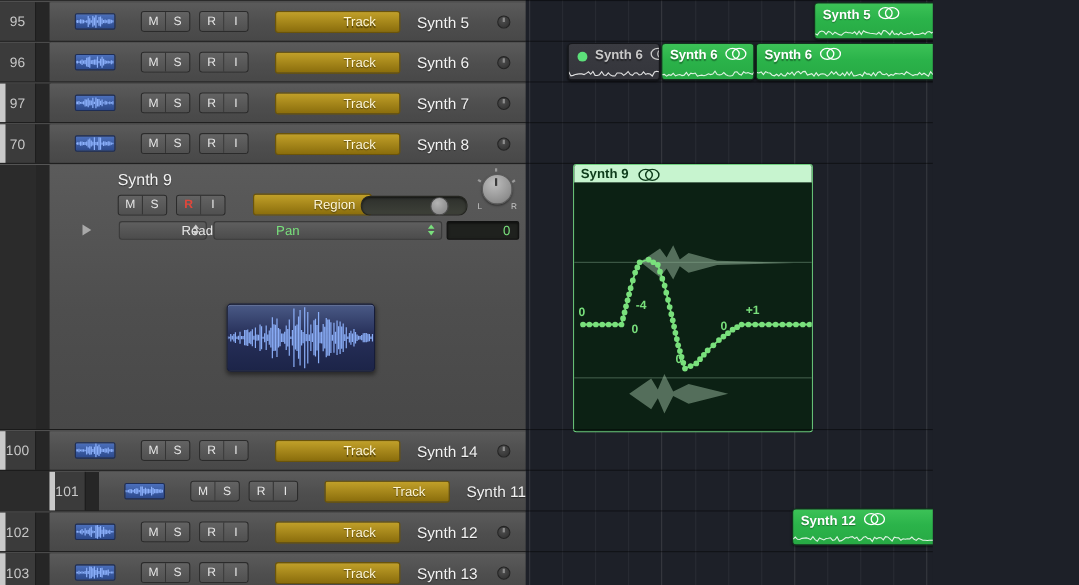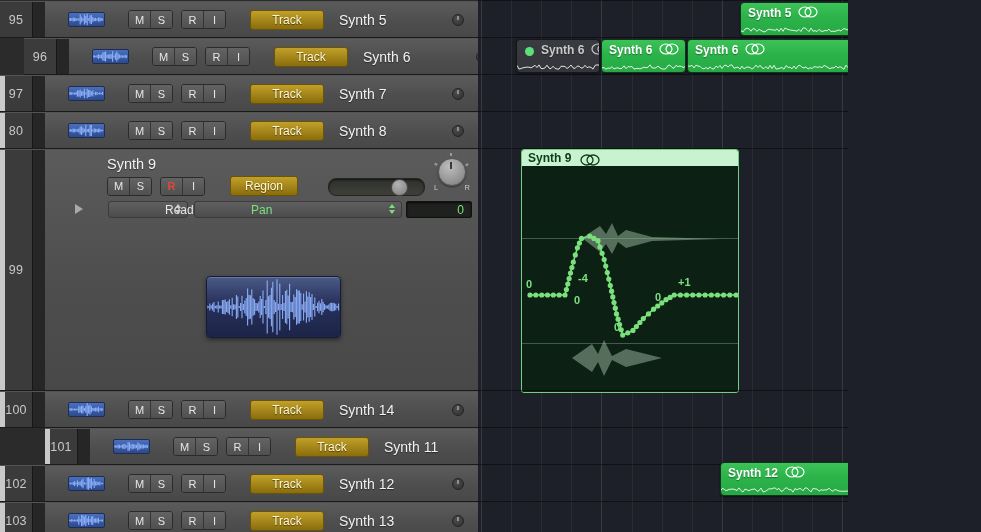--- a/index.html
+++ b/index.html
@@ -105,20 +105,21 @@
     margin-left: 24px;
     width: 72px; height: 18px;
     border-radius: 3px;
     background: linear-gradient(#c1a029, #8a6d0c);
     border: 1px solid #6b5409;
     color: #fff7d6;
     font-size: 12px;
     display: flex; align-items: center; justify-content: center;
     flex: none;
     text-shadow: 0 1px 1px rgba(0,0,0,.5);
+    padding-left: 40px;
   }
   .track-name {
     margin-left: 15px;
     color: #f2f2f2;
     font-size: 14px;
     flex: 1;
     text-shadow: 0 1px 1px rgba(0,0,0,.45);
     white-space: nowrap;
   }
   .row-knob {
@@ -383,21 +384,21 @@
             <div class="btn-ri">
               <div class="sqbtn">R</div>
               <div class="sqbtn">I</div>
             </div>
           </div>
           <div class="track-btn">Track</div>
           <div class="track-name">Synth 5</div>
           <div class="row-knob"></div>
         </div>
       </div>
-      <div class="trackrow compact" style="top: 38px; height: 37px; margin-left: 24px;">
+      <div class="trackrow compact" style="top: 38px; height: 37px;">
         <div class="numcell">96</div>
         <div class="gutter"></div>
         <div class="hdrbody">
           <div class="wave-icon">
             <svg width="35" height="13">
               <path d="M0.0,5.5L0.0,7.5M1.4,5.2L1.4,7.8M2.8,5.7L2.8,7.3M4.2,5.1L4.2,7.9M5.6,4.0L5.6,9.0M7.0,5.0L7.0,8.0M8.4,4.5L8.4,8.5M9.8,2.5L9.8,10.5M11.2,2.0L11.2,11.0M12.6,1.4L12.6,11.6M14.0,4.8L14.0,8.2M15.4,4.6L15.4,8.4M16.8,4.1L16.8,8.9M18.2,4.2L18.2,8.8M19.6,1.3L19.6,11.7M21.0,5.5L21.0,7.5M22.4,3.3L22.4,9.7M23.8,1.5L23.8,11.5M25.2,3.5L25.2,9.5M26.6,4.8L26.6,8.2M28.0,5.2L28.0,7.8M29.4,5.2L29.4,7.8M30.8,5.6L30.8,7.4M32.2,4.7L32.2,8.3M33.6,5.3L33.6,7.7" stroke="#8fb4ff" stroke-width="1.1" fill="none" opacity="0.95"></path>
             </svg>
           </div>
           <div class="btngrp">
             <div class="btn-ms">
@@ -432,21 +433,21 @@
               <div class="sqbtn">R</div>
               <div class="sqbtn">I</div>
             </div>
           </div>
           <div class="track-btn">Track</div>
           <div class="track-name">Synth 7</div>
           <div class="row-knob"></div>
         </div>
       </div>
       <div class="trackrow compact" style="top: 112px; height: 37px;">
-        <div class="numcell sel-strip">80</div>
+        <div class="numcell sel-strip">70</div>
         <div class="gutter"></div>
         <div class="hdrbody">
           <div class="wave-icon">
             <svg width="35" height="13">
               <path d="M0.0,5.8L0.0,7.2M1.4,5.3L1.4,7.7M2.8,5.3L2.8,7.7M4.2,4.6L4.2,8.4M5.6,4.7L5.6,8.3M7.0,5.2L7.0,7.8M8.4,5.2L8.4,7.8M9.8,4.6L9.8,8.4M11.2,2.8L11.2,10.2M12.6,2.0L12.6,11.0M14.0,3.8L14.0,9.2M15.4,4.8L15.4,8.2M16.8,0.7L16.8,12.3M18.2,5.1L18.2,7.9M19.6,4.8L19.6,8.2M21.0,0.7L21.0,12.3M22.4,0.9L22.4,12.1M23.8,5.5L23.8,7.5M25.2,4.3L25.2,8.7M26.6,4.7L26.6,8.3M28.0,5.0L28.0,8.0M29.4,4.5L29.4,8.5M30.8,4.7L30.8,8.3M32.2,5.5L32.2,7.5M33.6,5.8L33.6,7.2" stroke="#8fb4ff" stroke-width="1.1" fill="none" opacity="0.95"></path>
             </svg>
           </div>
           <div class="btngrp">
             <div class="btn-ms">
               <div class="sqbtn">M</div>
@@ -456,21 +457,20 @@
               <div class="sqbtn">R</div>
               <div class="sqbtn">I</div>
             </div>
           </div>
           <div class="track-btn">Track</div>
           <div class="track-name">Synth 8</div>
           <div class="row-knob"></div>
         </div>
       </div>
       <div class="trackrow expanded" style="top: 149px; height: 242px;">
-        <div class="numcell sel-strip">99</div>
         <div class="gutter"></div>
         <div class="hdrbody">
           <div class="exp-name">Synth 9</div>
           <div class="exp-row2">
             <div class="btngrp">
               <div class="btn-ms">
                 <div class="sqbtn">M</div>
                 <div class="sqbtn">S</div>
               </div>
               <div class="btn-ri">

